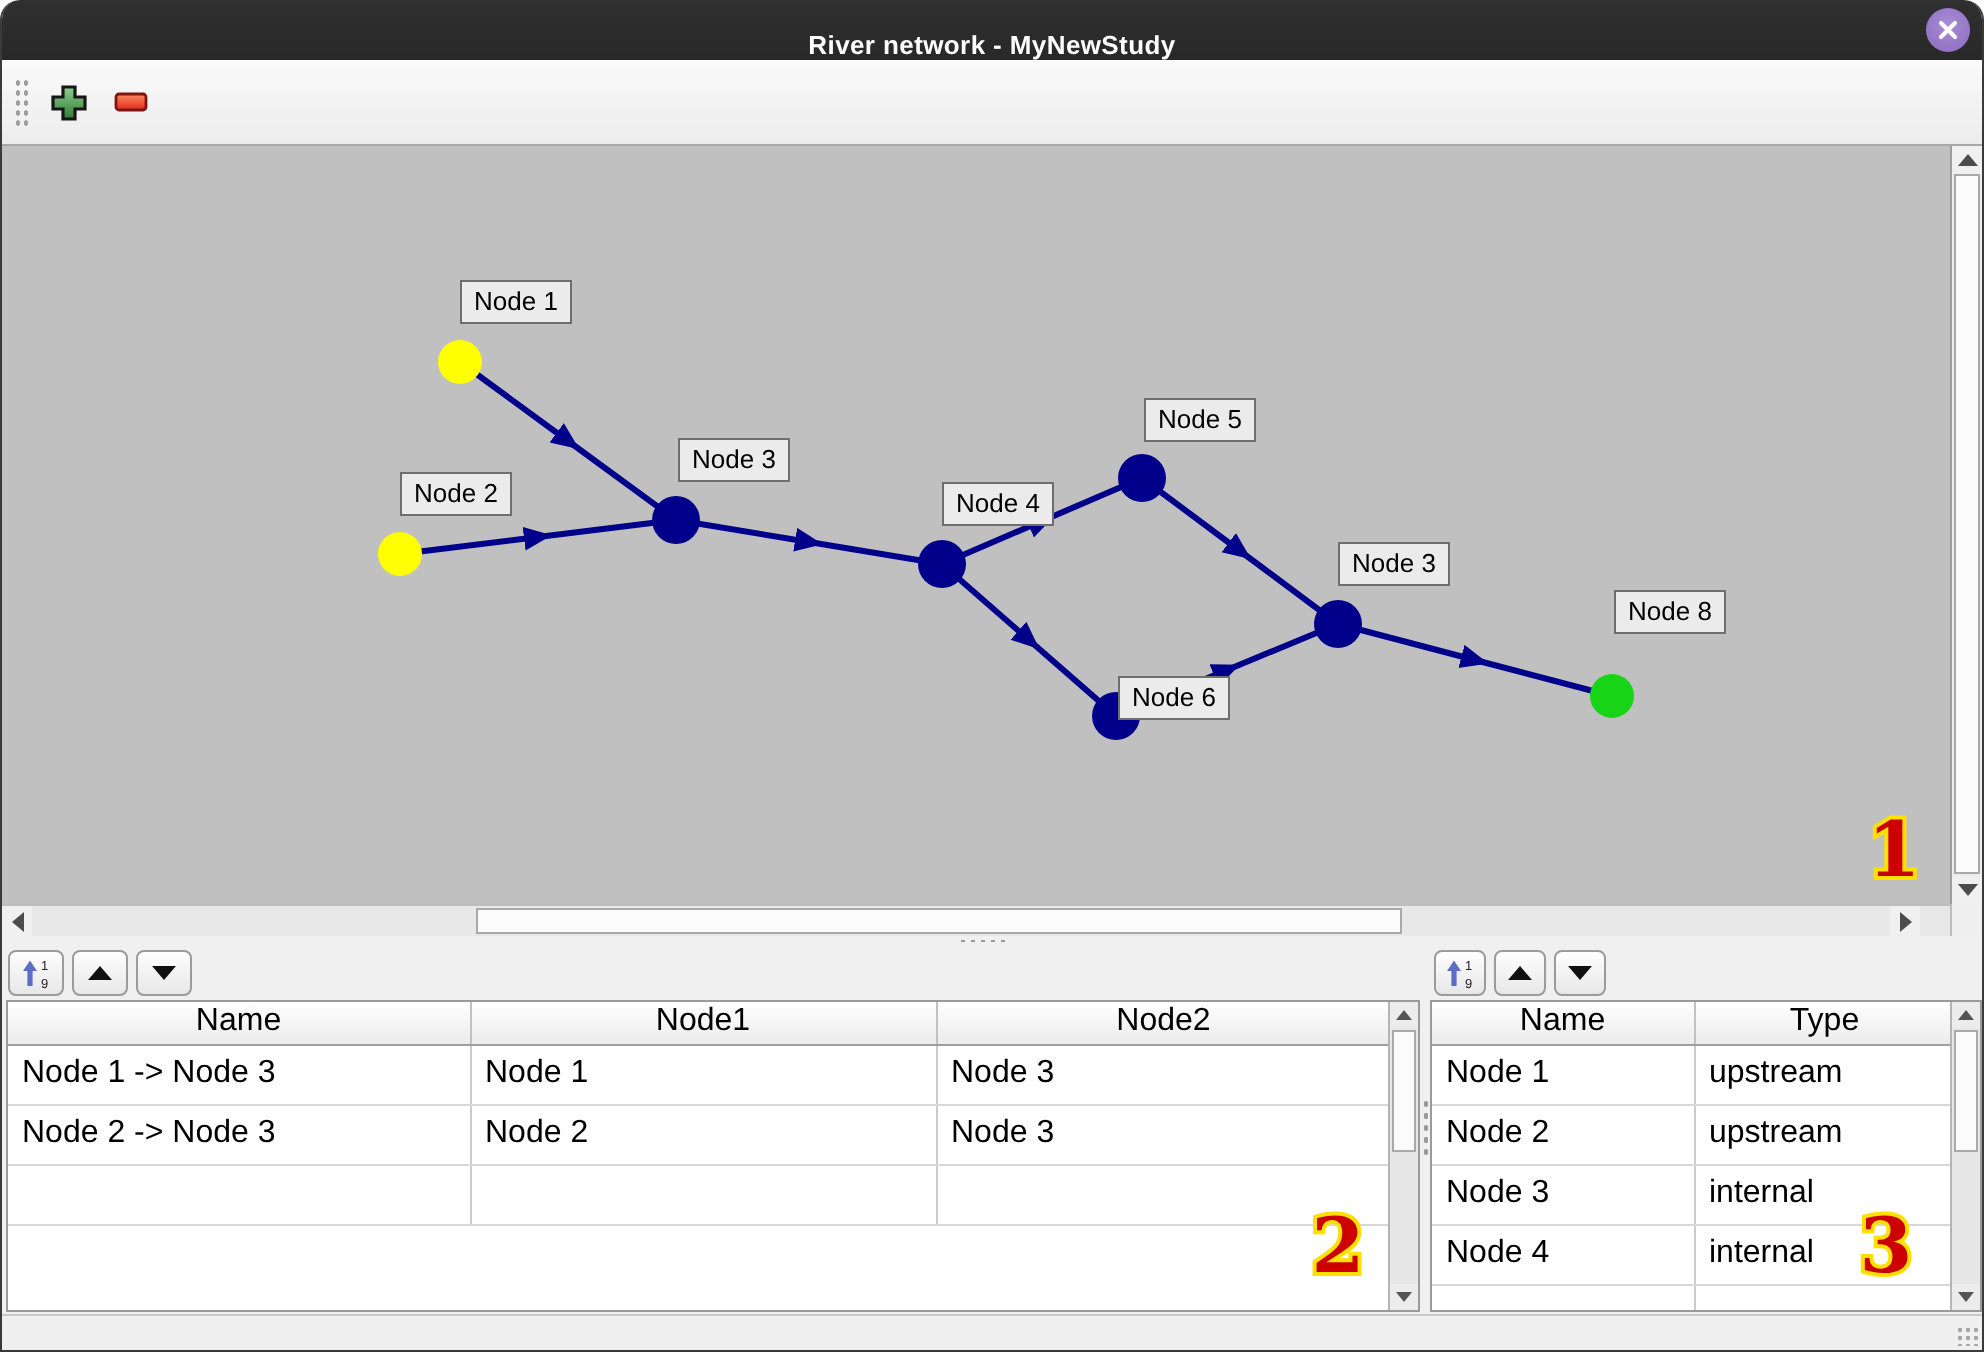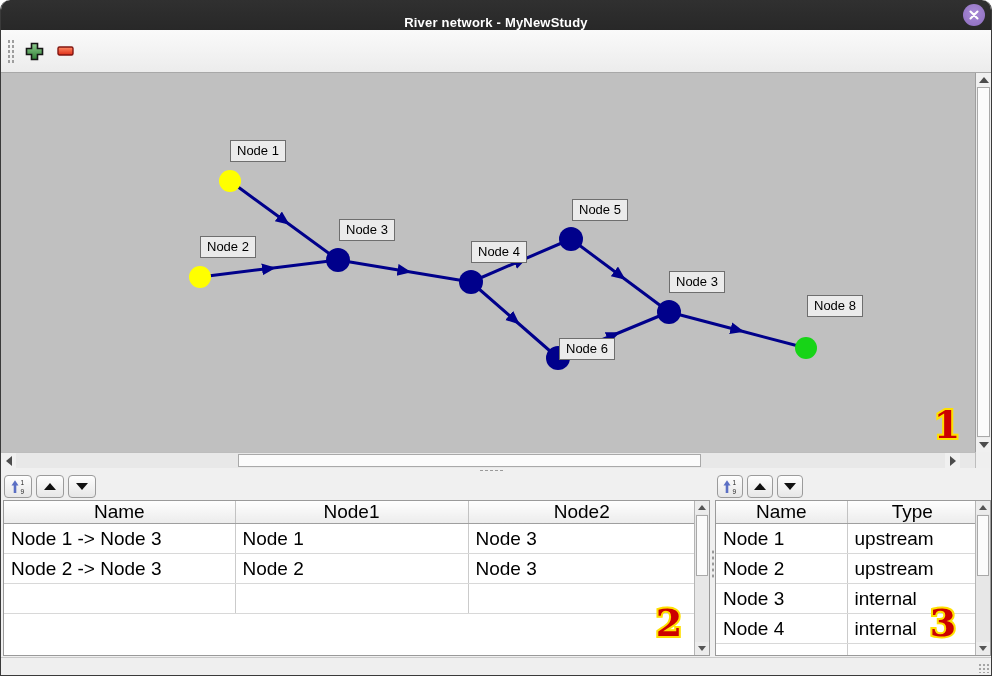--- a/index.html
+++ b/index.html
@@ -87,21 +87,21 @@
     display:flex; align-items:center; justify-content:center; cursor:pointer; padding:0;
   }
   .tri-s.up { width:0;height:0;border-left:6px solid transparent;border-right:6px solid transparent;border-bottom:7px solid #111; }
   .tri-s.down { width:0;height:0;border-left:6px solid transparent;border-right:6px solid transparent;border-top:7px solid #111; }
   .table-frame {
     position:absolute; top:500px; height:156px; background:#ffffff;
     border:1px solid #9a9a9a; overflow:hidden;
   }
   .table-frame.left { left:2px; width:707px; }
   .table-frame.right { left:714px; width:276px; }
-  table.tbl { border-collapse:collapse; table-layout:fixed; font-size:19px; color:#000; }
+  table.tbl { border-collapse:collapse; table-layout:fixed; font-size:16px; color:#000; }
   table.tbl th {
     height:21px; font-weight:400; text-align:center; padding:0;
     background:linear-gradient(#fefefe,#ececec);
     border-right:1px solid #c2c2c2; border-bottom:1px solid #9f9f9f;
   }
   table.tbl th:last-child, table.tbl td:last-child { border-right:none; }
   table.tbl td {
     height:30px; padding:0 0 0 7px; background:#fff; white-space:nowrap; overflow:hidden;
     border-right:1px solid #cbcbcb; border-bottom:1px solid #d8d8d8;
   }

